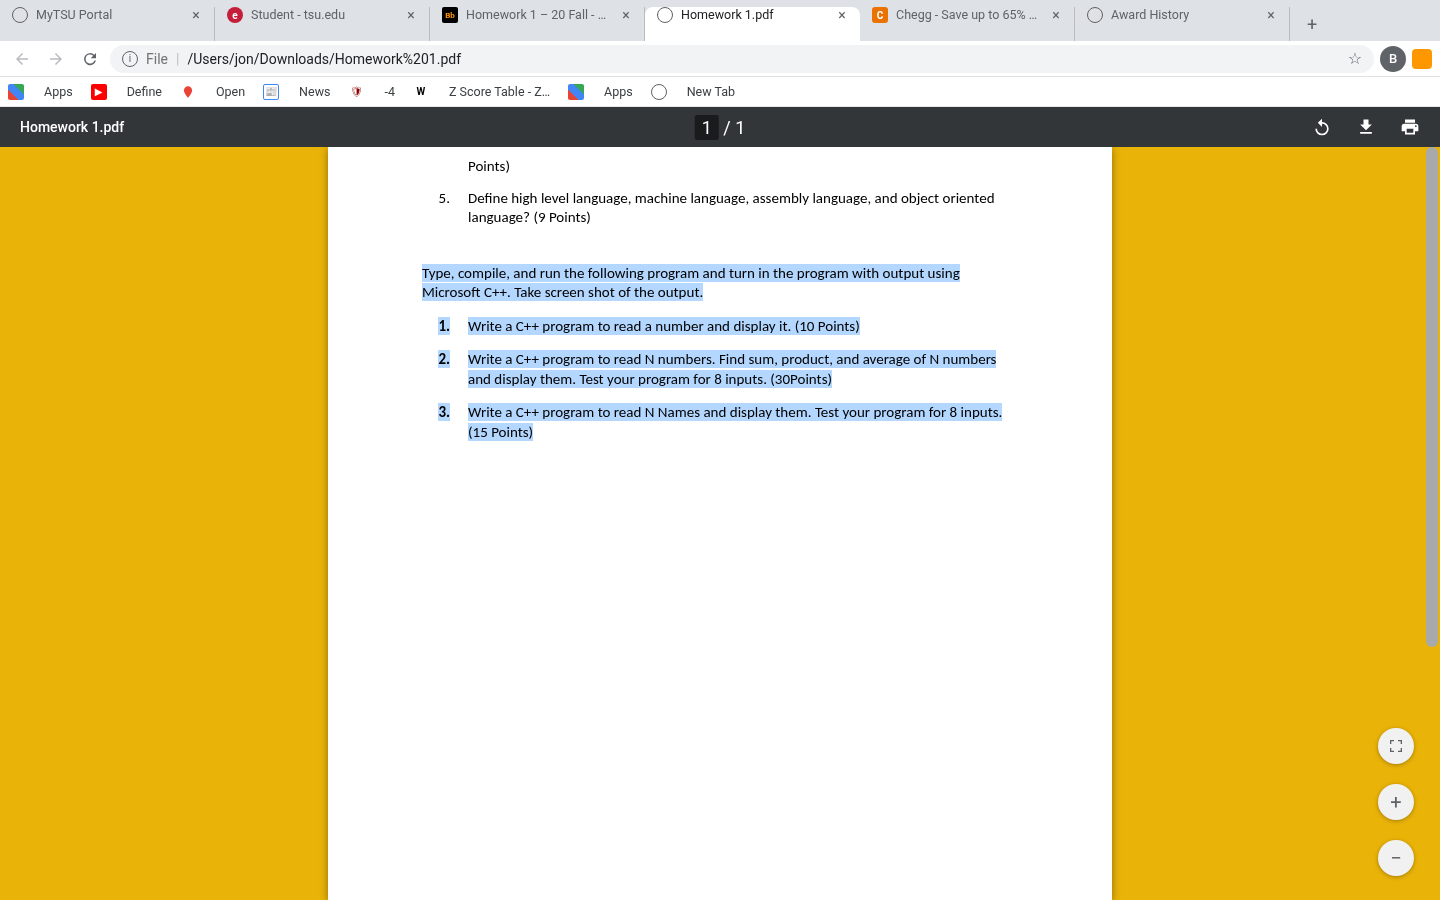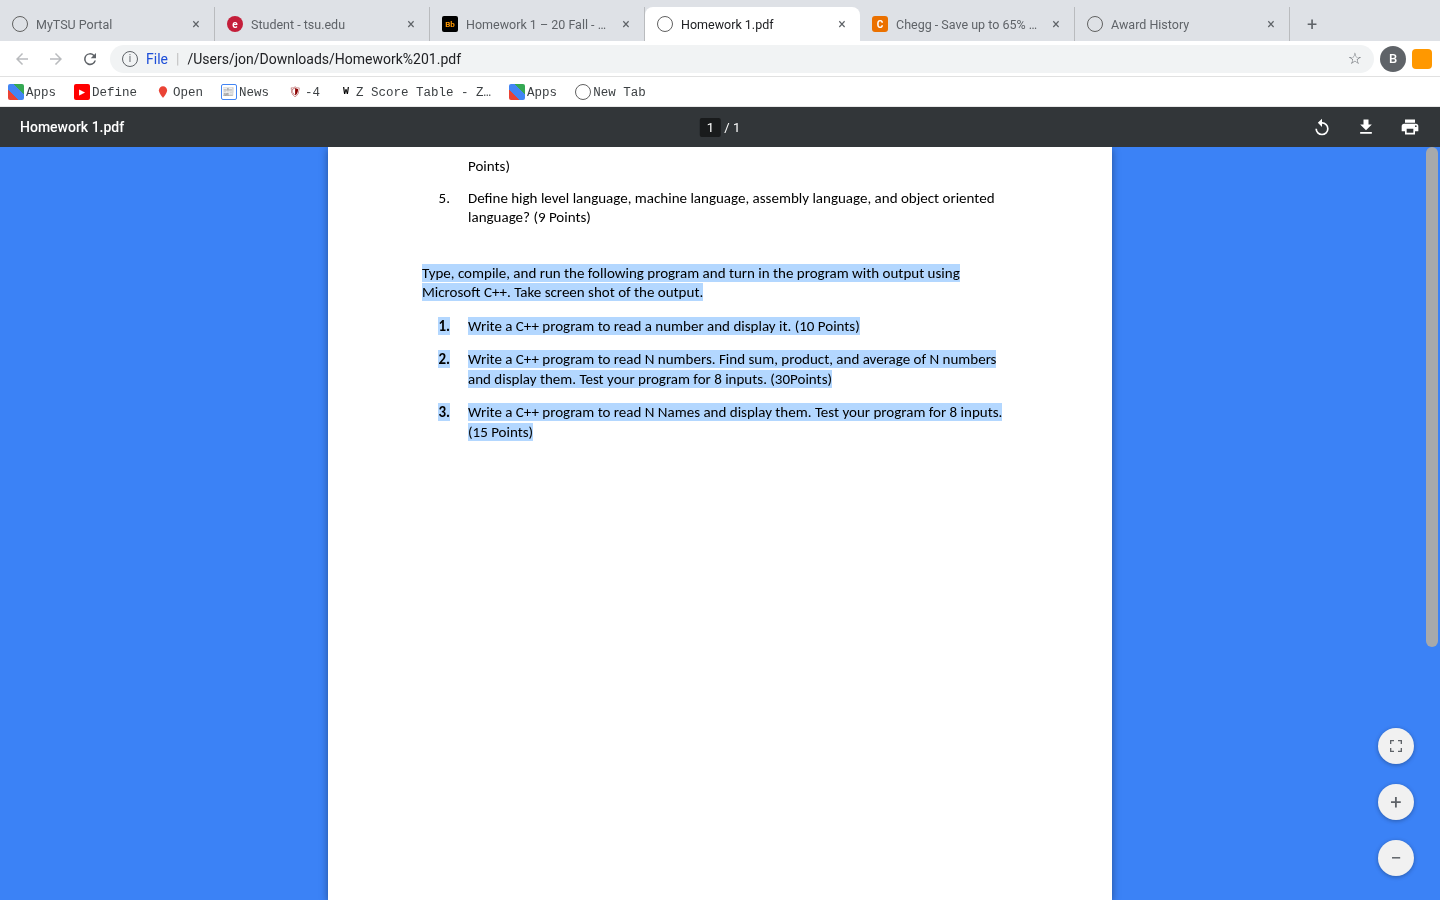--- a/index.html
+++ b/index.html
@@ -1,53 +1,53 @@
 <!DOCTYPE html>
 <html><head>
 <meta charset="utf-8">
 <style>
 * { margin: 0; padding: 0; box-sizing: border-box; }
 body { font-family: -apple-system, BlinkMacSystemFont, "Segoe UI", Roboto, Arial, sans-serif; font-size: 13px; background: #fff; width: 1440px; height: 900px; overflow: hidden; }
 
 
 .tabstrip { display: flex; align-items: center; height: 41px; background: #dee1e6; padding: 0; }
-.tab { display: flex; align-items: center; height: 34px; padding: 0 10px 0 12px; font-size: 12.5px; color: #5f6368; cursor: pointer; border-right: 1px solid #b9bbbe; min-width: 0; flex: 0 0 215px; margin-top: 7px; position: relative; }
+.tab { display: flex; height: 34px; padding: 0 10px 0 12px; font-size: 12.5px; color: #5f6368; cursor: pointer; border-right: 1px solid #b9bbbe; min-width: 0; flex: 0 0 215px; margin-top: 7px; position: relative; }
 .tab.active { background: #fff; border-radius: 8px 8px 0 0; color: #202124; border-right: none; }
 .tab .favicon { width: 16px; height: 16px; margin-right: 8px; flex-shrink: 0; border-radius: 50%; display: flex; align-items: center; justify-content: center; font-size: 10px; }
 .tab .title { flex: 1; overflow: hidden; white-space: nowrap; text-overflow: ellipsis; }
 .tab .close { width: 16px; height: 16px; margin-left: 6px; display: flex; align-items: center; justify-content: center; font-size: 14px; color: #5f6368; border-radius: 50%; }
 .newtab { width: 28px; height: 28px; display: flex; align-items: center; justify-content: center; font-size: 18px; color: #5f6368; margin: 8px 0 0 8px; border-radius: 50%; cursor: pointer; }
 
 
 .toolbar { display: flex; align-items: center; height: 36px; background: #fff; border-bottom: 1px solid #e1e1e1; padding: 0 8px; gap: 6px; }
 .navbtn { width: 28px; height: 28px; display: flex; align-items: center; justify-content: center; color: #b9bbbe; border-radius: 50%; cursor: pointer; }
 .navbtn.enabled { color: #5f6368; }
 .omnibox { flex: 1; height: 28px; background: #f1f3f4; border-radius: 14px; display: flex; align-items: center; padding: 0 12px; gap: 8px; color: #202124; font-size: 14px; }
 .omnibox .info { width: 16px; height: 16px; border: 1.5px solid #5f6368; border-radius: 50%; display: flex; align-items: center; justify-content: center; font-size: 10px; color: #5f6368; }
-.omnibox .filelbl { color: #1d4ed8; }
+.omnibox .filelbl { color: #737373; }
 .omnibox .sep { color: #c0c0c0; }
 .omnibox .star { color: #5f6368; font-size: 16px; }
 .profile { width: 26px; height: 26px; border-radius: 50%; background: #5f6368; color: #fff; display: flex; align-items: center; justify-content: center; font-size: 13px; font-weight: 500; cursor: pointer; }
 .ext { width: 20px; height: 20px; border-radius: 4px; background: #ff9800; cursor: pointer; }
 
 
 .bmbar { display: flex; align-items: center; height: 30px; background: #fff; border-bottom: 1px solid #e8e8e8; padding: 0 8px; gap: 18px; }
-.bm { display: flex; align-items: flex-end; gap: 2px; font-size: 12.5px; color: #3c4043; cursor: pointer; font-family: Liberation Mono, monospace; }
+.bm { display: flex; align-items: flex-start; gap: 20px; font-size: 12.5px; color: #3c4043; cursor: pointer; }
 .bm .ic { width: 16px; height: 16px; border-radius: 2px; display: flex; align-items: center; justify-content: center; font-size: 10px; }
 
 
 .pdfbar { height: 40px; background: #323639; color: #fff; display: flex; align-items: center; padding: 0 20px; }
 .pdfbar .title { font-size: 14px; font-weight: 500; }
-.pdfbar .pages { position: absolute; left: 50%; transform: translateX(-50%); font-size: 13px; }
+.pdfbar .pages { position: absolute; left: 50%; transform: translateX(-50%); font-size: 18px; }
 .pdfbar .pages .cur { background: #191b1c; padding: 2px 7px 2px 7px; border-radius: 2px; }
 .pdfbar .actions { margin-left: auto; display: flex; gap: 24px; }
 .pdfbar .actbtn { width: 20px; height: 20px; display: flex; align-items: center; justify-content: center; cursor: pointer; color: #fff; }
 
 
-.viewer { height: calc(900px - 41px - 36px - 30px - 40px); background: #3b82f6; display: flex; justify-content: center; overflow: hidden; position: relative; }
+.viewer { height: calc(900px - 41px - 36px - 30px - 40px); background: #eab308; display: flex; justify-content: center; overflow: hidden; position: relative; }
 .page { width: 784px; background: #fff; box-shadow: 0 2px 8px rgba(0,0,0,0.4); padding: 0 94px 40px 94px; font-family: Calibri, Arial, sans-serif; font-size: 15px; color: #000; line-height: 1.3; }
 .page .frag { margin-top: 10px; margin-left: 46px; }
 .page .instr { margin-top: 36px; }
 .hl { background: #b3d7ff; }
 .scroll { position: absolute; right: 2px; top: 0; bottom: 0; width: 12px; }
 .scroll .thumb { position: absolute; right: 0; width: 12px; background: #a7a9ab; border-radius: 6px; top: 0; height: 500px; }
 
 
 .zoomctl { position: absolute; right: 26px; bottom: 24px; display: flex; flex-direction: column; gap: 20px; }
 .zbtn { width: 36px; height: 36px; border-radius: 50%; background: #f1f1f1; box-shadow: 0 1px 4px rgba(0,0,0,0.3); display: flex; align-items: center; justify-content: center; font-size: 20px; color: #5f6368; cursor: pointer; }

